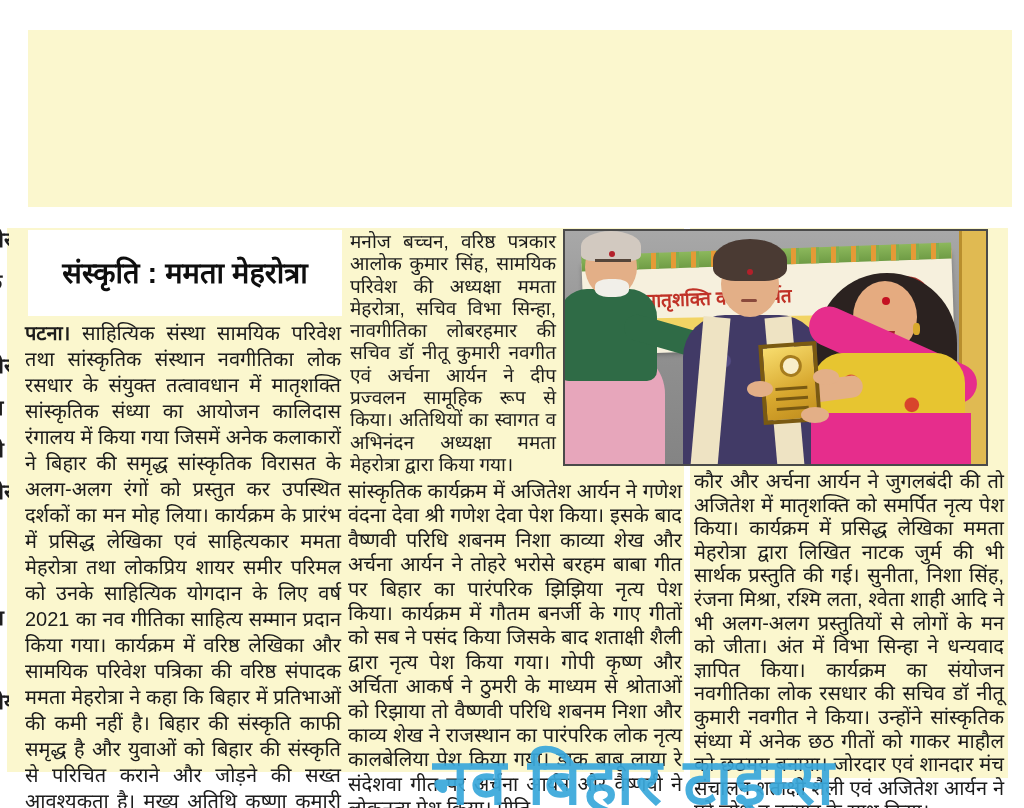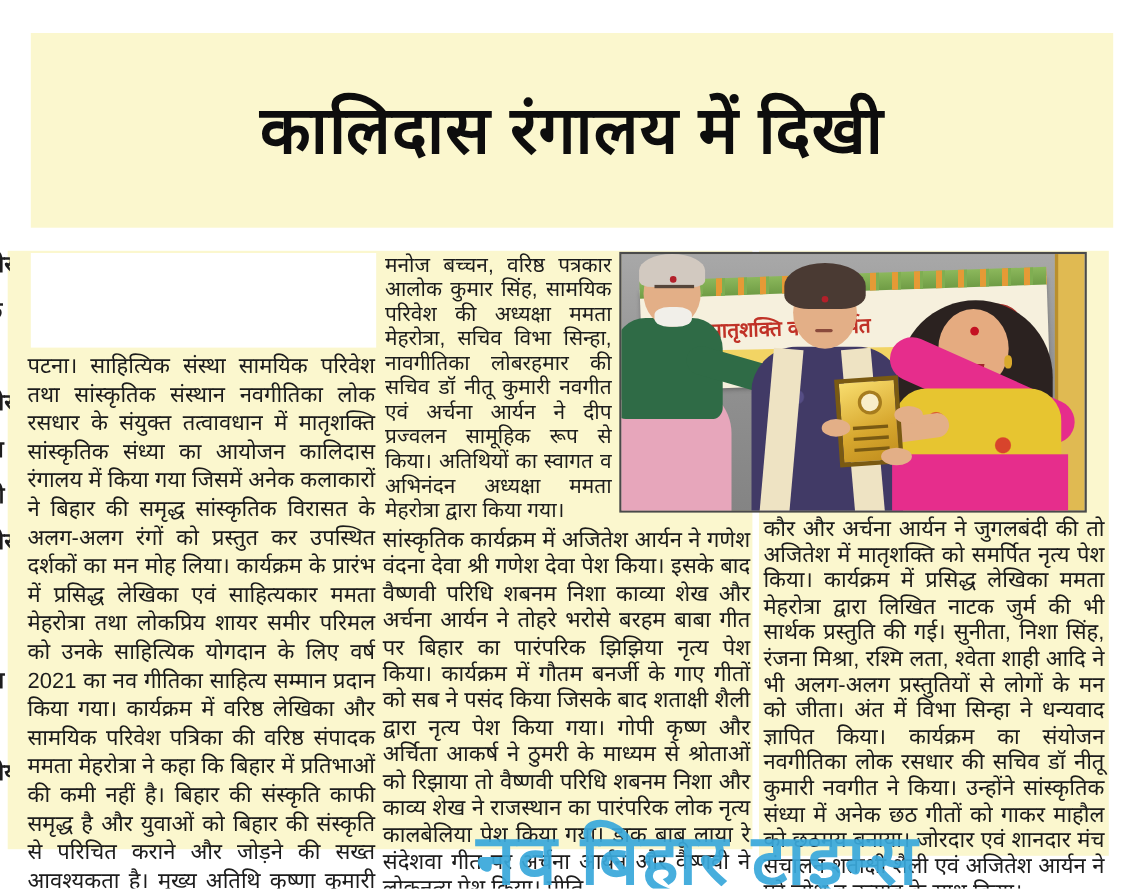--- a/index.html
+++ b/index.html
@@ -20,21 +20,21 @@
   #subhead-box{left:28px;top:230px;width:314px;height:86px;background:#ffffff;
     display:flex;flex-direction:column;justify-content:center;align-items:center;}
   .subhead-line{font-size:29px;font-weight:800;line-height:39px;color:#0e0e0e;}
 
   
   .coltext{text-align:justify;color:#1c1c1c;}
   #col-left{left:25px;top:320px;width:316px;font-size:20px;line-height:26px;}
   #col-mid-top{left:350px;top:231px;width:206px;font-size:19px;line-height:22.3px;}
   #col-mid-bottom{left:348px;top:479px;width:334px;font-size:20px;line-height:24.4px;}
   #col-right{left:694px;top:470px;width:310px;font-size:20px;line-height:23.6px;}
-  .dateline{font-weight:400;}
+  .dateline{font-weight:700;}
 
   
   #photo{left:563px;top:229px;width:425px;height:237px;background:linear-gradient(180deg,#a8a8a8,#8f8f8f 55%,#848484);
     border:2px solid #4a4a4a;overflow:hidden;box-sizing:border-box;}
   #pillar{right:0;top:0;width:24px;height:100%;background:#e0ba52;border-left:3px solid #b98f2e;}
   #banner{left:18px;top:26px;width:370px;height:92px;background:#f6f0dd;transform:rotate(-2deg);
     box-shadow:0 2px 4px rgba(0,0,0,.25);}
   #garland{left:0;top:-8px;width:100%;height:16px;
     background:repeating-radial-gradient(circle at 10px 4px,#e59a36 0 5px,#7fae52 5px 8px,transparent 8px 20px),
     linear-gradient(#8cb85c,#6f9c45);}
@@ -96,27 +96,27 @@
   
   #watermark{left:433px;top:736px;font-size:64px;font-weight:800;color:#3aa8db;
     white-space:nowrap;letter-spacing:2px;opacity:.93;}
 </style>
 </head>
 <body>
 
 <div id="page">
 
   <div class="abs" id="headline-block">
-    <div class="headline-line">कालिदास रंगालय में दिखी</div>
   </div>
 
   <div class="abs" id="slab-left-mid"></div>
   <div class="abs" id="slab-right"></div>
 
   <div class="abs" id="subhead-box">
+    <div class="subhead-line">संस्कृति : ममता मेहरोत्रा</div>
   </div>
 
   <div class="abs coltext" id="col-left">
     <span class="dateline">पटना।</span><span> साहित्यिक संस्था सामयिक परिवेश तथा सांस्कृतिक संस्थान नवगीतिका लोक रसधार के संयुक्त तत्वावधान में मातृशक्ति सांस्कृतिक संध्या का आयोजन कालिदास रंगालय में किया गया जिसमें अनेक कलाकारों ने बिहार की समृद्ध सांस्कृतिक विरासत के अलग-अलग रंगों को प्रस्तुत कर उपस्थित दर्शकों का मन मोह लिया। कार्यक्रम के प्रारंभ में प्रसिद्ध लेखिका एवं साहित्यकार ममता मेहरोत्रा तथा लोकप्रिय शायर समीर परिमल को उनके साहित्यिक योगदान के लिए वर्ष 2021 का नव गीतिका साहित्य सम्मान प्रदान किया गया। कार्यक्रम में वरिष्ठ लेखिका और सामयिक परिवेश पत्रिका की वरिष्ठ संपादक ममता मेहरोत्रा ने कहा कि बिहार में प्रतिभाओं की कमी नहीं है। बिहार की संस्कृति काफी समृद्ध है और युवाओं को बिहार की संस्कृति से परिचित कराने और जोड़ने की सख्त आवश्यकता है। मुख्य अतिथि कृष्णा कुमारी (पूर्व प्राचार्या), विशिष्ट अतिथि सीनियर कमांडेंट मुन्ना सिंह, डॉ. रंजना सिन्हा( स्त्री रोग विशेषज्ञ), प्रख्यात चित्रकार</span>
   </div>
   <div class="abs coltext" id="col-mid-top">मनोज बच्चन, वरिष्ठ पत्रकार आलोक कुमार सिंह, सामयिक परिवेश की अध्यक्षा ममता मेहरोत्रा, सचिव विभा सिन्हा, नावगीतिका लोबरहमार की सचिव डॉ नीतू कुमारी नवगीत एवं अर्चना आर्यन ने दीप प्रज्वलन सामूहिक रूप से किया। अतिथियों का स्वागत व अभिनंदन अध्यक्षा ममता मेहरोत्रा द्वारा किया गया।</div>
   <div class="abs coltext" id="col-mid-bottom">सांस्कृतिक कार्यक्रम में अजितेश आर्यन ने गणेश वंदना देवा श्री गणेश देवा पेश किया। इसके बाद वैष्णवी परिधि शबनम निशा काव्या शेख और अर्चना आर्यन ने तोहरे भरोसे बरहम बाबा गीत पर बिहार का पारंपरिक झिझिया नृत्य पेश किया। कार्यक्रम में गौतम बनर्जी के गाए गीतों को सब ने पसंद किया जिसके बाद शताक्षी शैली द्वारा नृत्य पेश किया गया। गोपी कृष्ण और अर्चिता आकर्ष ने ठुमरी के माध्यम से श्रोताओं को रिझाया तो वैष्णवी परिधि शबनम निशा और काव्य शेख ने राजस्थान का पारंपरिक लोक नृत्य कालबेलिया पेश किया गया। डाक बाबू लाया रे संदेशवा गीत पर अर्चना आर्यन और वैष्णवी ने लोकनृत्य पेश किया। प्रीति</div>
   <div class="abs coltext" id="col-right">कौर और अर्चना आर्यन ने जुगलबंदी की तो अजितेश में मातृशक्ति को समर्पित नृत्य पेश किया। कार्यक्रम में प्रसिद्ध लेखिका ममता मेहरोत्रा द्वारा लिखित नाटक जुर्म की भी सार्थक प्रस्तुति की गई। सुनीता, निशा सिंह, रंजना मिश्रा, रश्मि लता, श्वेता शाही आदि ने भी अलग-अलग प्रस्तुतियों से लोगों के मन को जीता। अंत में विभा सिन्हा ने धन्यवाद ज्ञापित किया। कार्यक्रम का संयोजन नवगीतिका लोक रसधार की सचिव डॉ नीतू कुमारी नवगीत ने किया। उन्होंने सांस्कृतिक संध्या में अनेक छठ गीतों को गाकर माहौल को छठमय बनाया। जोरदार एवं शानदार मंच संचालन शताक्षी शैली एवं अजितेश आर्यन ने पूरे जोश व उत्साह के साथ किया।</div>
 
   <div class="abs" id="photo">

